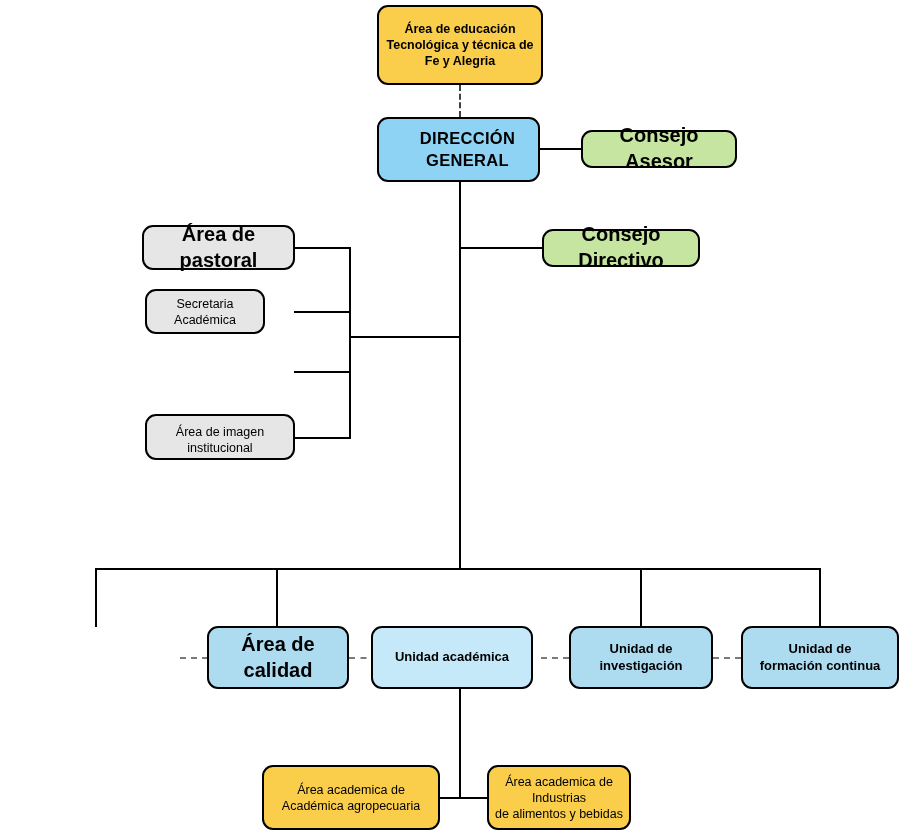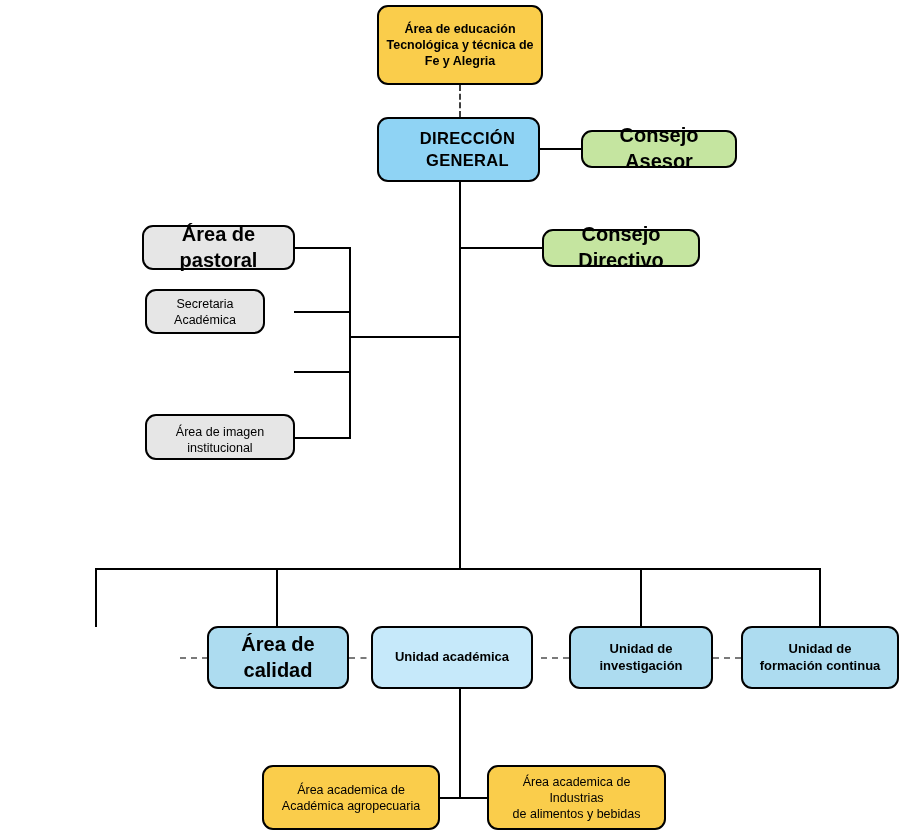--- a/index.html
+++ b/index.html
@@ -158,18 +158,18 @@
   <div class="node t-blue-m fs-13 bold" style="left:741px; top:626px; width:158px; height:63px;">
     <span class="txt">Unidad de
 formación continua</span>
   </div>
 
   <div class="node t-yellow fs-12 normal" style="left:262px; top:765px; width:178px; height:65px;">
     <span class="txt">Área academica de
 Académica agropecuaria</span>
   </div>
 
-  <div class="node t-yellow fs-12 normal" style="left:487px; top:765px; width:179px; height:65px;">
+  <div class="node t-yellow fs-12 normal" style="left:487px; top:765px; width:144px; height:65px;">
     <span class="txt">Área academica de Industrias
 de alimentos y bebidas</span>
   </div>
 
 </div>
 
 </body></html>

